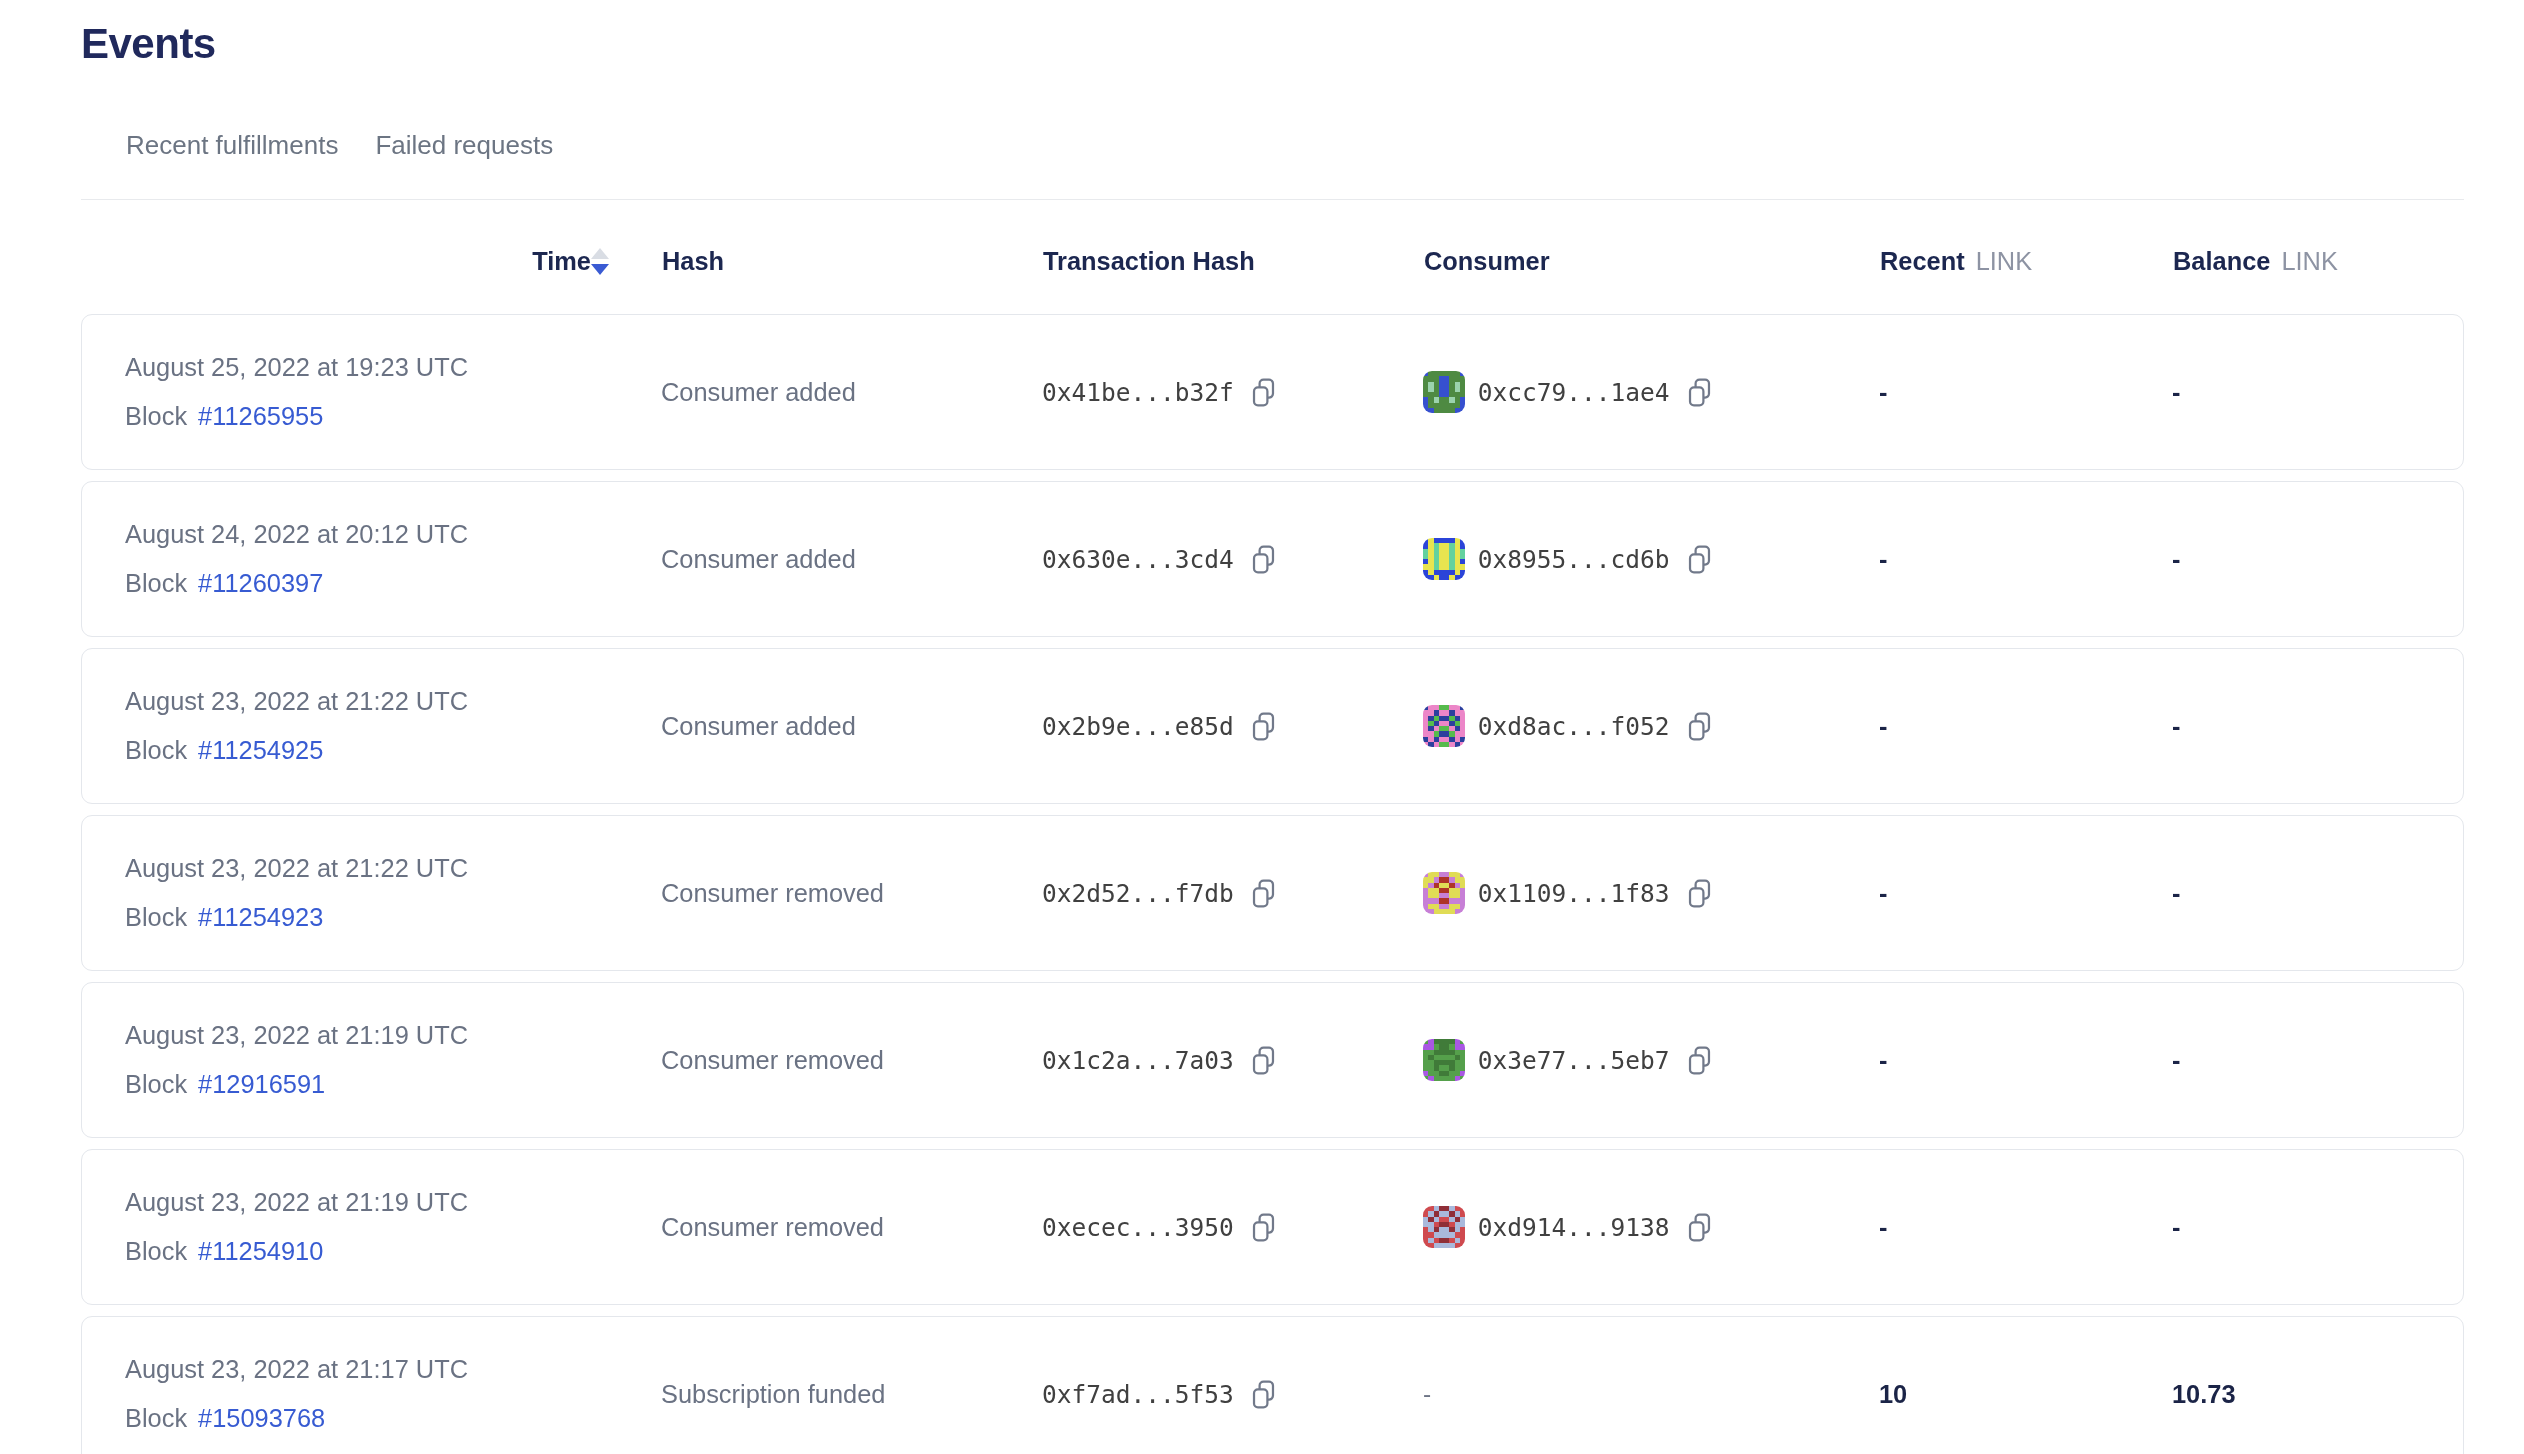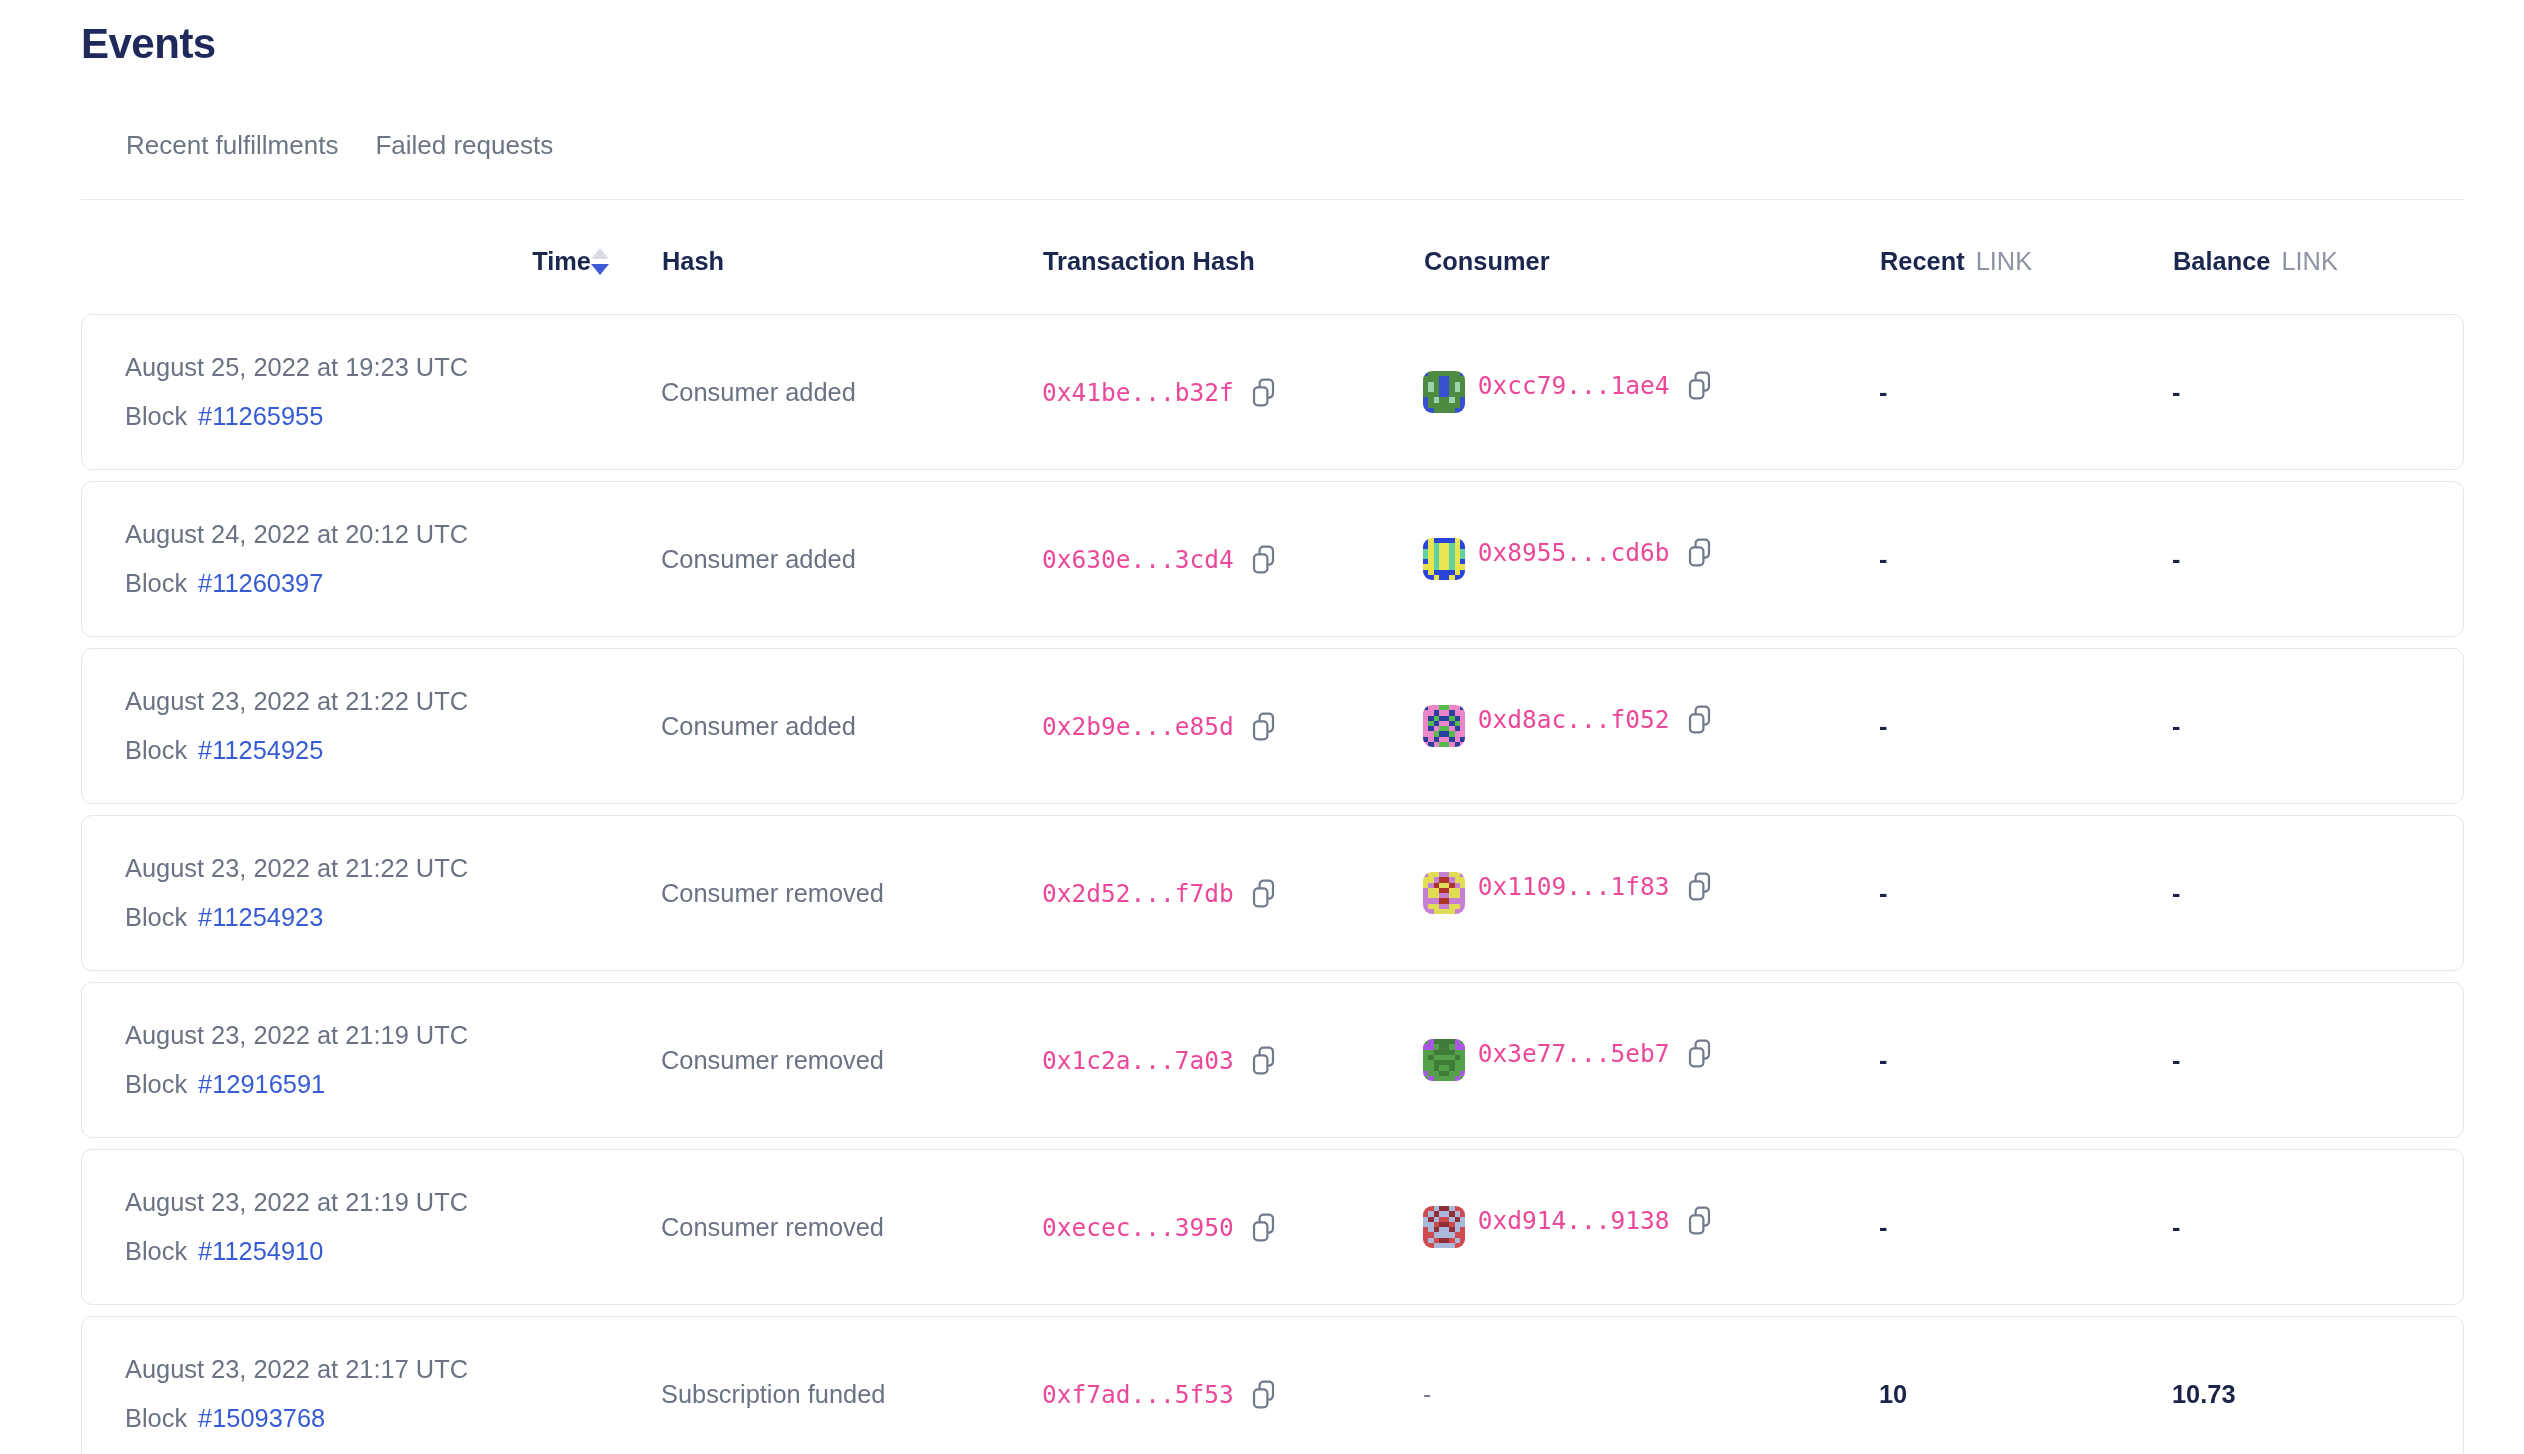--- a/index.html
+++ b/index.html
@@ -28,27 +28,27 @@
   .th-time{justify-content:flex-end;padding-right:53px;cursor:pointer;}
   .sort{display:flex;flex-direction:column;align-items:center;gap:4.5px;}
   .sort .up{width:0;height:0;border-left:9px solid transparent;border-right:9px solid transparent;
             border-bottom:11px solid #d9dde4;}
   .sort .down{width:0;height:0;border-left:9px solid transparent;border-right:9px solid transparent;
               border-top:11px solid #3a5bd3;}
 
   
   .card{box-sizing:border-box;height:156px;border:1.8px solid #e4e7ec;border-radius:11px;
         margin-bottom:11px;padding-left:43px;background:#fff;}
-  .cell{display:flex;align-items:flex-start;min-width:0;}
+  .cell{display:flex;align-items:center;min-width:0;}
   .time-cell{flex-direction:column;align-items:flex-start;justify-content:center;gap:20px;}
   .time{font-size:25.4px;color:#6a7283;}
   .blockline{font-size:25.4px;color:#6a7283;display:flex;gap:11px;}
   .link{color:#375bd2;text-decoration:none;cursor:pointer;}
   .gray{font-size:25.4px;color:#6a7283;}
-  .hash{font-family:"DejaVu Sans Mono","Liberation Mono",monospace;font-size:24.5px;color:#ec4899;
+  .hash{font-family:"DejaVu Sans Mono","Liberation Mono",monospace;font-size:24.5px;color:#404040;
         text-decoration:none;cursor:pointer;white-space:nowrap;}
   .copy{margin-left:16.4px;display:inline-flex;cursor:pointer;flex:none;}
   .avatar{width:42px;height:42px;border-radius:9px;overflow:hidden;margin-right:12.7px;flex:none;
           display:grid;grid-template-columns:repeat(8,1fr);grid-template-rows:repeat(8,1fr);}
   .avatar div{width:100%;height:100%;}
   .val{font-size:25.4px;font-weight:700;color:#1b2447;}
   .no-avatar .consumer-hash{color:#6d7485;font-family:"Liberation Sans",sans-serif;font-weight:400;}
 </style>
 </head>
 <body>

